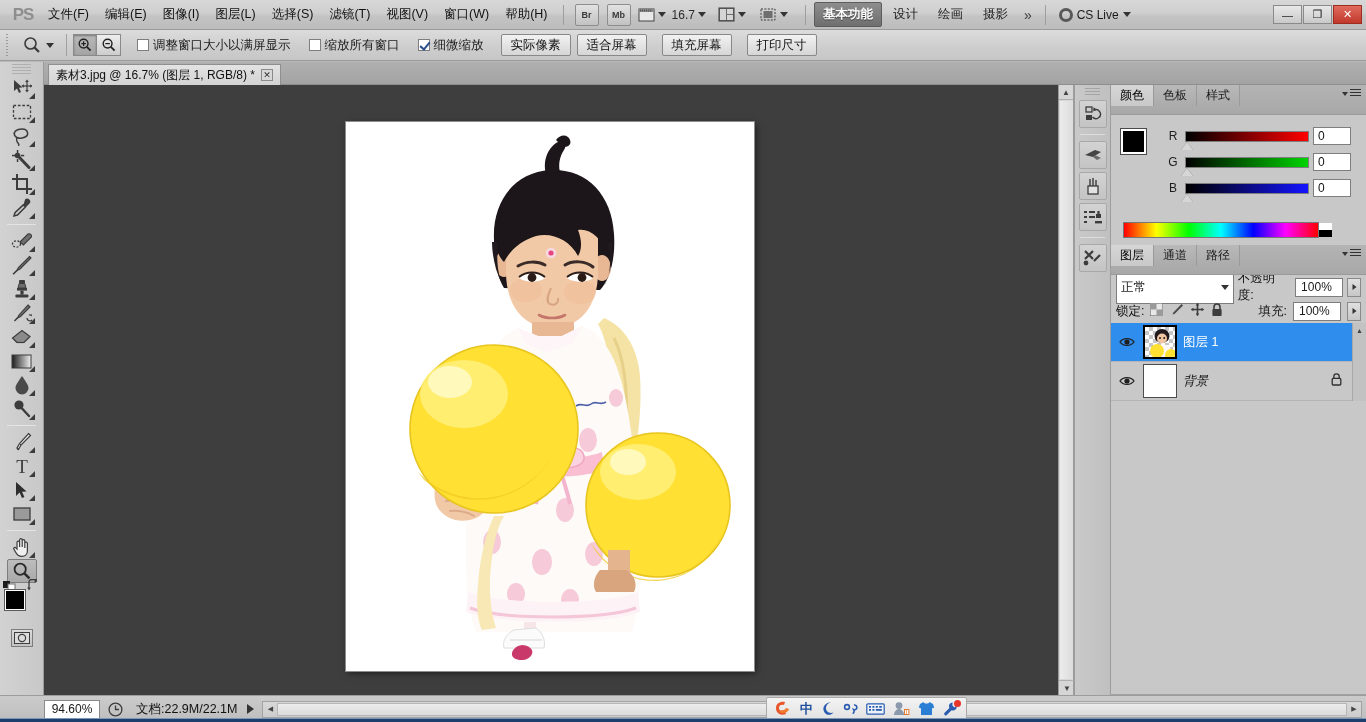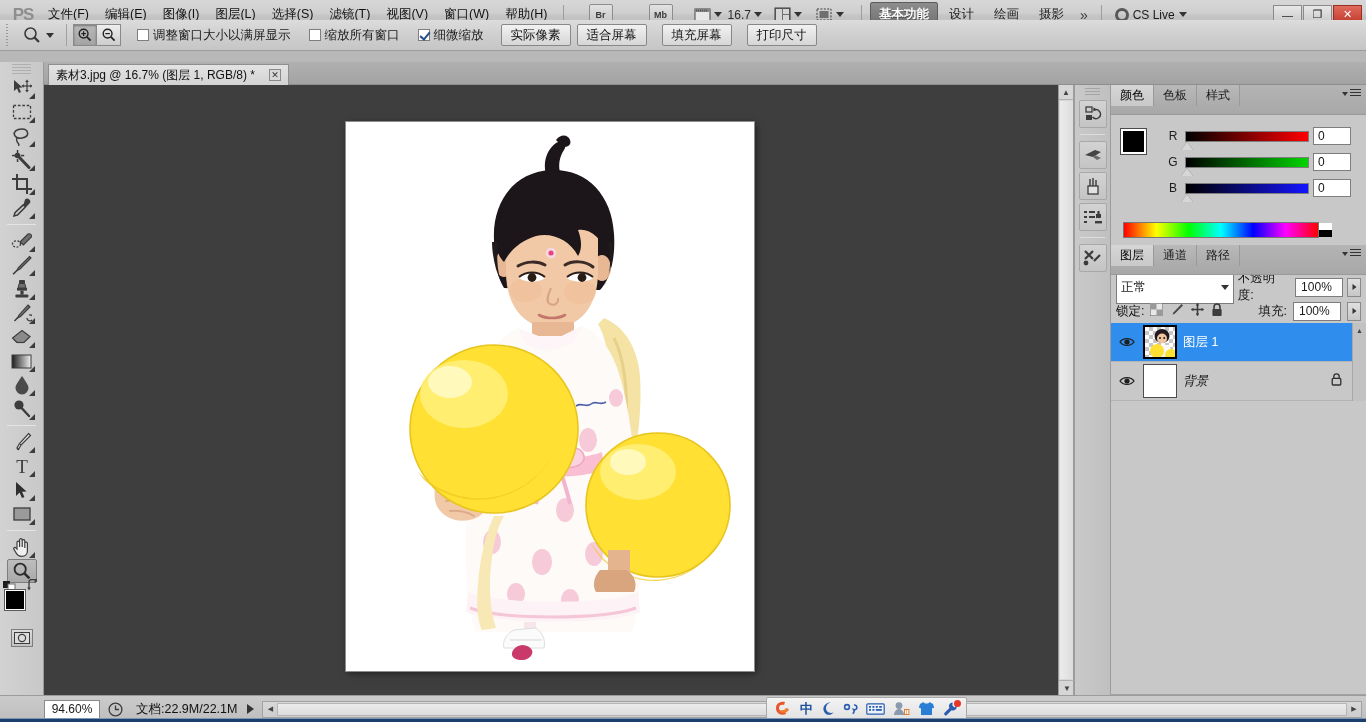--- a/index.html
+++ b/index.html
@@ -24,21 +24,21 @@
     width:34px; height:26px; margin-left:6px;
     display:flex; align-items:center; justify-content:center;
     font-size:17px; font-weight:bold; color:#8e8e8e; letter-spacing:-1px;
     font-family:"Liberation Sans",sans-serif;
   }
   .menu-item {
     padding:4px 8px; font-size:12.5px; color:#111; white-space:nowrap; cursor:default;
   }
   .mb-sep { width:1px; height:20px; background:#9e9e9e; margin:0 7px; }
   .mb-btn {
-    width:24px; height:22px; margin:0 18px;
+    width:24px; height:22px; margin:0 4px;
     border:1px solid #8d8d8d; border-radius:2px;
     background:linear-gradient(to bottom,#e2e2e2,#c2c2c2);
     display:flex; align-items:center; justify-content:center;
     font-size:9px; font-weight:bold; color:#3a3a3a;
   }
   .mb-icobtn {
     height:22px; margin:0 1px; padding:0 2px;
     display:flex; align-items:center; gap:3px;
   }
   .caret { width:0;height:0;border-left:4px solid transparent;border-right:4px solid transparent;border-top:5px solid #333; }
@@ -60,21 +60,21 @@
   .wbtns { display:flex; margin-left:4px; margin-right:4px; }
   .wbtn {
     width:29px;height:19px;margin-left:1px;
     border:1px solid #8a8a8a; background:linear-gradient(to bottom,#e8e8e8,#c9c9c9);
     display:flex;align-items:center;justify-content:center; font-size:11px; color:#222;
   }
   .wbtn.close { background:linear-gradient(to bottom,#e06b5e,#c1392b); color:#fff; font-weight:bold; border-color:#9c2b20; }
 
   
   .optionsbar {
-    position:absolute; left:0; top:20px; width:1366px; height:31px;
+    position:absolute; left:0; top:30px; width:1366px; height:31px;
     background:linear-gradient(to bottom,#dcdcdc,#cfcfcf 50%,#c6c6c6);
     border-bottom:1px solid #9b9b9b;
     display:flex; align-items:center; padding-left:4px;
   }
   .grip { width:9px; height:22px; margin-right:3px;
     background-image:repeating-linear-gradient(to bottom,#9a9a9a 0 1px,transparent 1px 3px);
     background-size:2px 3px; background-repeat:repeat-y; background-position:2px 0;
   }
   .tool-cur { display:flex;align-items:center;gap:4px; padding:0 6px; }
   .ob-sep { width:1px;height:22px;background:#a0a0a0;margin:0 6px; }
@@ -125,21 +125,21 @@
   
   .tabrow {
     position:absolute; left:44px; top:62px; width:1322px; height:23px;
     background:linear-gradient(to bottom,#b0b0b0,#a3a3a3);
     border-bottom:1px solid #8e8e8e;
   }
   .doctab {
     position:absolute; left:4px; top:2px; height:21px;
     background:linear-gradient(to bottom,#e3e3e3,#d3d3d3);
     border:1px solid #8f8f8f; border-bottom:none;
-    display:flex; align-items:center; gap:14px; padding:0 7px;
+    display:flex; align-items:center; gap:6px; padding:0 7px;
     font-size:12px; color:#111;
   }
   .tab-x { width:12px;height:12px; border:1px solid #8a8a8a; background:#d8d8d8;
     display:flex;align-items:center;justify-content:center; font-size:9px; color:#333; line-height:1;}
 
   
   .canvasarea {
     position:absolute; left:44px; top:85px; width:1022px; height:610px;
     background:#3e3e3e; overflow:hidden;
   }

